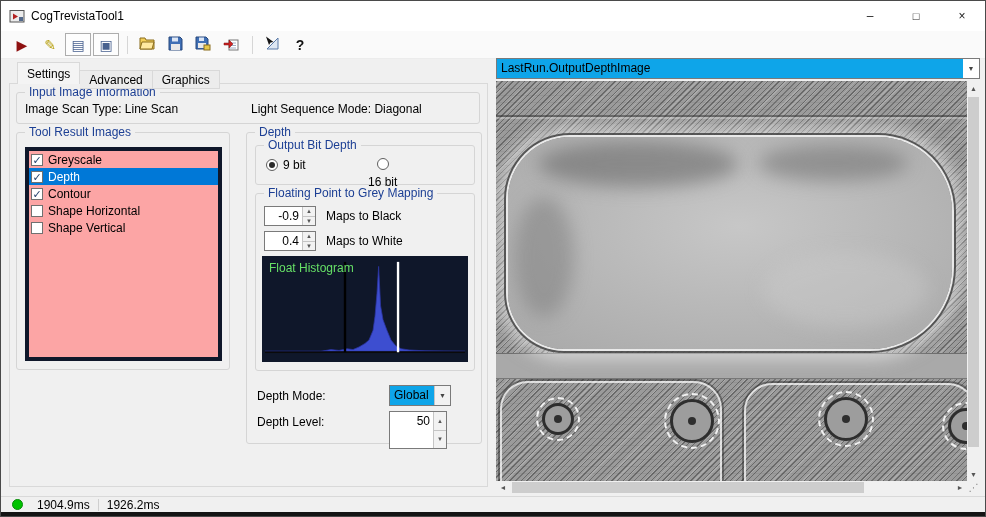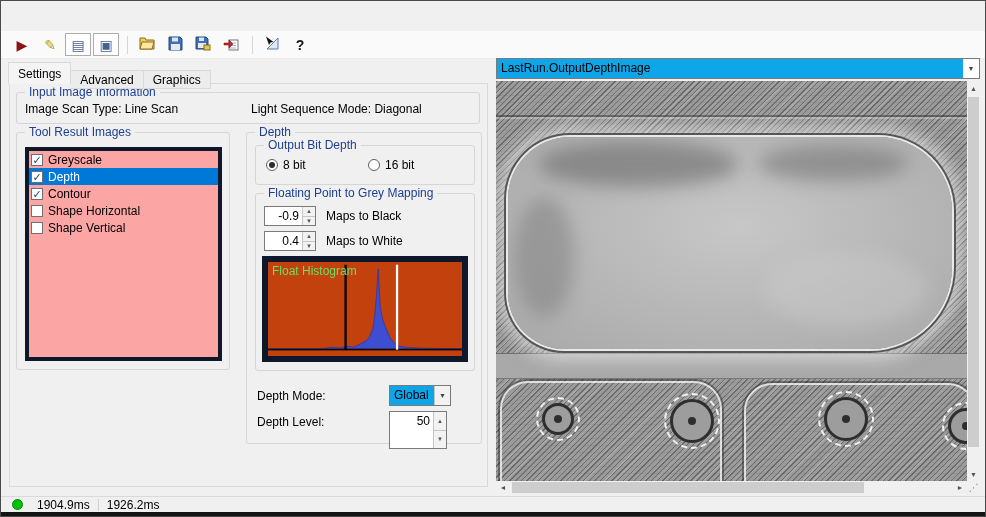--- a/index.html
+++ b/index.html
@@ -19,21 +19,21 @@
   .tb{width:26px;height:23px;display:flex;align-items:center;justify-content:center;margin-right:2px;}
   .tb.framed{border:1px solid #adadad;background:#fdfdfd;}
   .tb .g{font-size:14px;line-height:1;}
   .tsep{width:1px;height:18px;background:#d6d6d6;margin:0 6px;}
   .g-run{color:#8e1010;font-size:13px;}
   .g-pencil{color:#b39a00;font-size:14px;}
   .g-grid{color:#48618f;font-size:13px;}
   .g-help{font-weight:bold;font-size:14px;color:#111;}
 
   
-  .tabs{position:absolute;left:7px;top:61px;height:22px;display:flex;z-index:3;}
+  .tabs{position:absolute;left:16px;top:61px;height:22px;display:flex;z-index:3;}
   .tab{padding:0 9px;display:flex;align-items:center;font-size:12px;border:1px solid #d9d9d9;}
   .tab.active{background:#f4f4f4;height:22px;border-bottom:none;z-index:4;}
   .tab.inactive{background:#ececec;height:19px;margin-top:8px;border-left:none;}
 
   
   .left-panel{position:absolute;left:8px;top:82px;width:479px;height:404px;border:1px solid #d9d9d9;background:#f0f0f0;}
   .groupbox{position:absolute;border:1px solid #d5d5d5;border-radius:3px;}
   .glabel{position:absolute;top:-8px;left:8px;background:#f0f0f0;padding:0 4px;font-size:12px;color:#1c3f94;white-space:nowrap;}
   .lbl{position:absolute;font-size:12px;white-space:nowrap;}
 
@@ -51,21 +51,21 @@
   .spin .val{flex:1;text-align:right;padding:2px 3px 0 2px;font-size:12px;overflow:hidden;}
   .spin .btns{width:13px;border-left:1px solid #c5c5c5;display:flex;flex-direction:column;}
   .spin .btns .sb{flex:1;background:#f2f2f2;display:flex;align-items:center;justify-content:center;font-size:6px;color:#555;}
   .spin .btns .sb:first-child{border-bottom:1px solid #c5c5c5;}
 
   .combo{position:absolute;border:1px solid #7a7a7a;background:#0ea5e9;display:flex;align-items:stretch;}
   .combo .cval{flex:1;padding:2px 4px 0 4px;font-size:12px;white-space:nowrap;overflow:hidden;}
   .combo .carrow{width:16px;display:flex;align-items:center;justify-content:center;font-size:7px;color:#444;background:#f2f2f2;border-left:1px solid #c5c5c5;}
   .combo.flat .carrow{background:#fff;border-left:none;}
 
-  .hist{position:absolute;background:#c2410c;border:6px solid #0f172a;}
+  .hist{position:absolute;background:#0f172a;border:3px solid #0f172a;}
   .hist svg{position:absolute;left:0;top:0;width:100%;height:100%;}
   .hist .hlabel{position:absolute;left:4px;top:2px;color:var(--hist-label,#66e066);font-size:12px;z-index:2;}
 
   
   .top-combo{left:495px;top:57px;width:484px;height:21px;}
   .viewport{position:absolute;left:495px;top:80px;width:471px;height:400px;overflow:hidden;background-color:#9b9b9b;
     background-image:
       repeating-linear-gradient(135deg, rgba(25,25,25,.38) 0 1px, transparent 1px 4px),
       repeating-linear-gradient(135deg, rgba(255,255,255,.16) 2px 3px, transparent 3px 9px),
       repeating-linear-gradient(0deg, rgba(0,0,0,.05) 0 1px, transparent 1px 7px);}
@@ -93,20 +93,35 @@
   .led{width:11px;height:11px;border-radius:50%;background:var(--led,#00c300);border:1px solid #0a8a0a;margin:0 8px 0 11px;flex:0 0 auto;}
   .scell{padding:11px 6px;}
   .sdiv{width:1px;height:12px;background:#cfcfcf;margin:0 2px;}
   .bottom-strip{position:absolute;left:0;top:511px;width:100%;height:6px;background:#141414;}
 </style>
 </head>
 <body>
 
 <div class="window">
 
+  <div class="titlebar">
+    <span class="app-icon">
+      <svg width="16" height="16">
+          <rect x="1" y="2.5" width="14" height="11.5" fill="#ececec" stroke="#555"></rect>
+          <path d="M4 5.5 l5 3 -5 3z" fill="#b22222"></path>
+          <rect x="10" y="9" width="4" height="4" fill="#52688a"></rect>
+        </svg>
+    </span>
+    <span class="title">CogTrevistaTool1</span>
+    <div class="win-controls">
+      <div class="win-btn">–</div>
+      <div class="win-btn max">□</div>
+      <div class="win-btn">×</div>
+    </div>
+  </div>
 
   <div class="toolbar">
     <div class="tb">
         <span class="g g-run">▶</span>
       </div>
     <div class="tb">
         <span class="g g-pencil">✎</span>
       </div>
     <div class="tb framed">
         <span class="g g-grid">▤</span>
@@ -195,23 +210,23 @@
       </div>
     </div>
 
     <div class="groupbox" style="left:236px;top:48px;width:236px;height:312px;">
       <span class="glabel">Depth</span>
 
       <div class="groupbox" style="left:8px;top:12px;width:220px;height:40px;background:#f0f0f0;">
         <span class="glabel">Output Bit Depth</span>
         <div class="radio-item" style="left:10px;top:12px;">
           <span class="radio selected"></span>
-          <span>8 bit</span>
-        </div>
-        <div class="radio-item" style="left:112px;top:12px;">
+          <span>9 bit</span>
+        </div>
+        <div class="radio-item" style="left:112px;top:12px;flex-direction:column;">
           <span class="radio"></span>
           <span>16 bit</span>
         </div>
       </div>
 
       <div class="groupbox" style="left:8px;top:60px;width:220px;height:178px;">
         <span class="glabel">Floating Point to Grey Mapping</span>
 
         <div class="spin" style="left:8px;top:12px;width:52px;height:20px;">
           <span class="val">-0.9</span>

